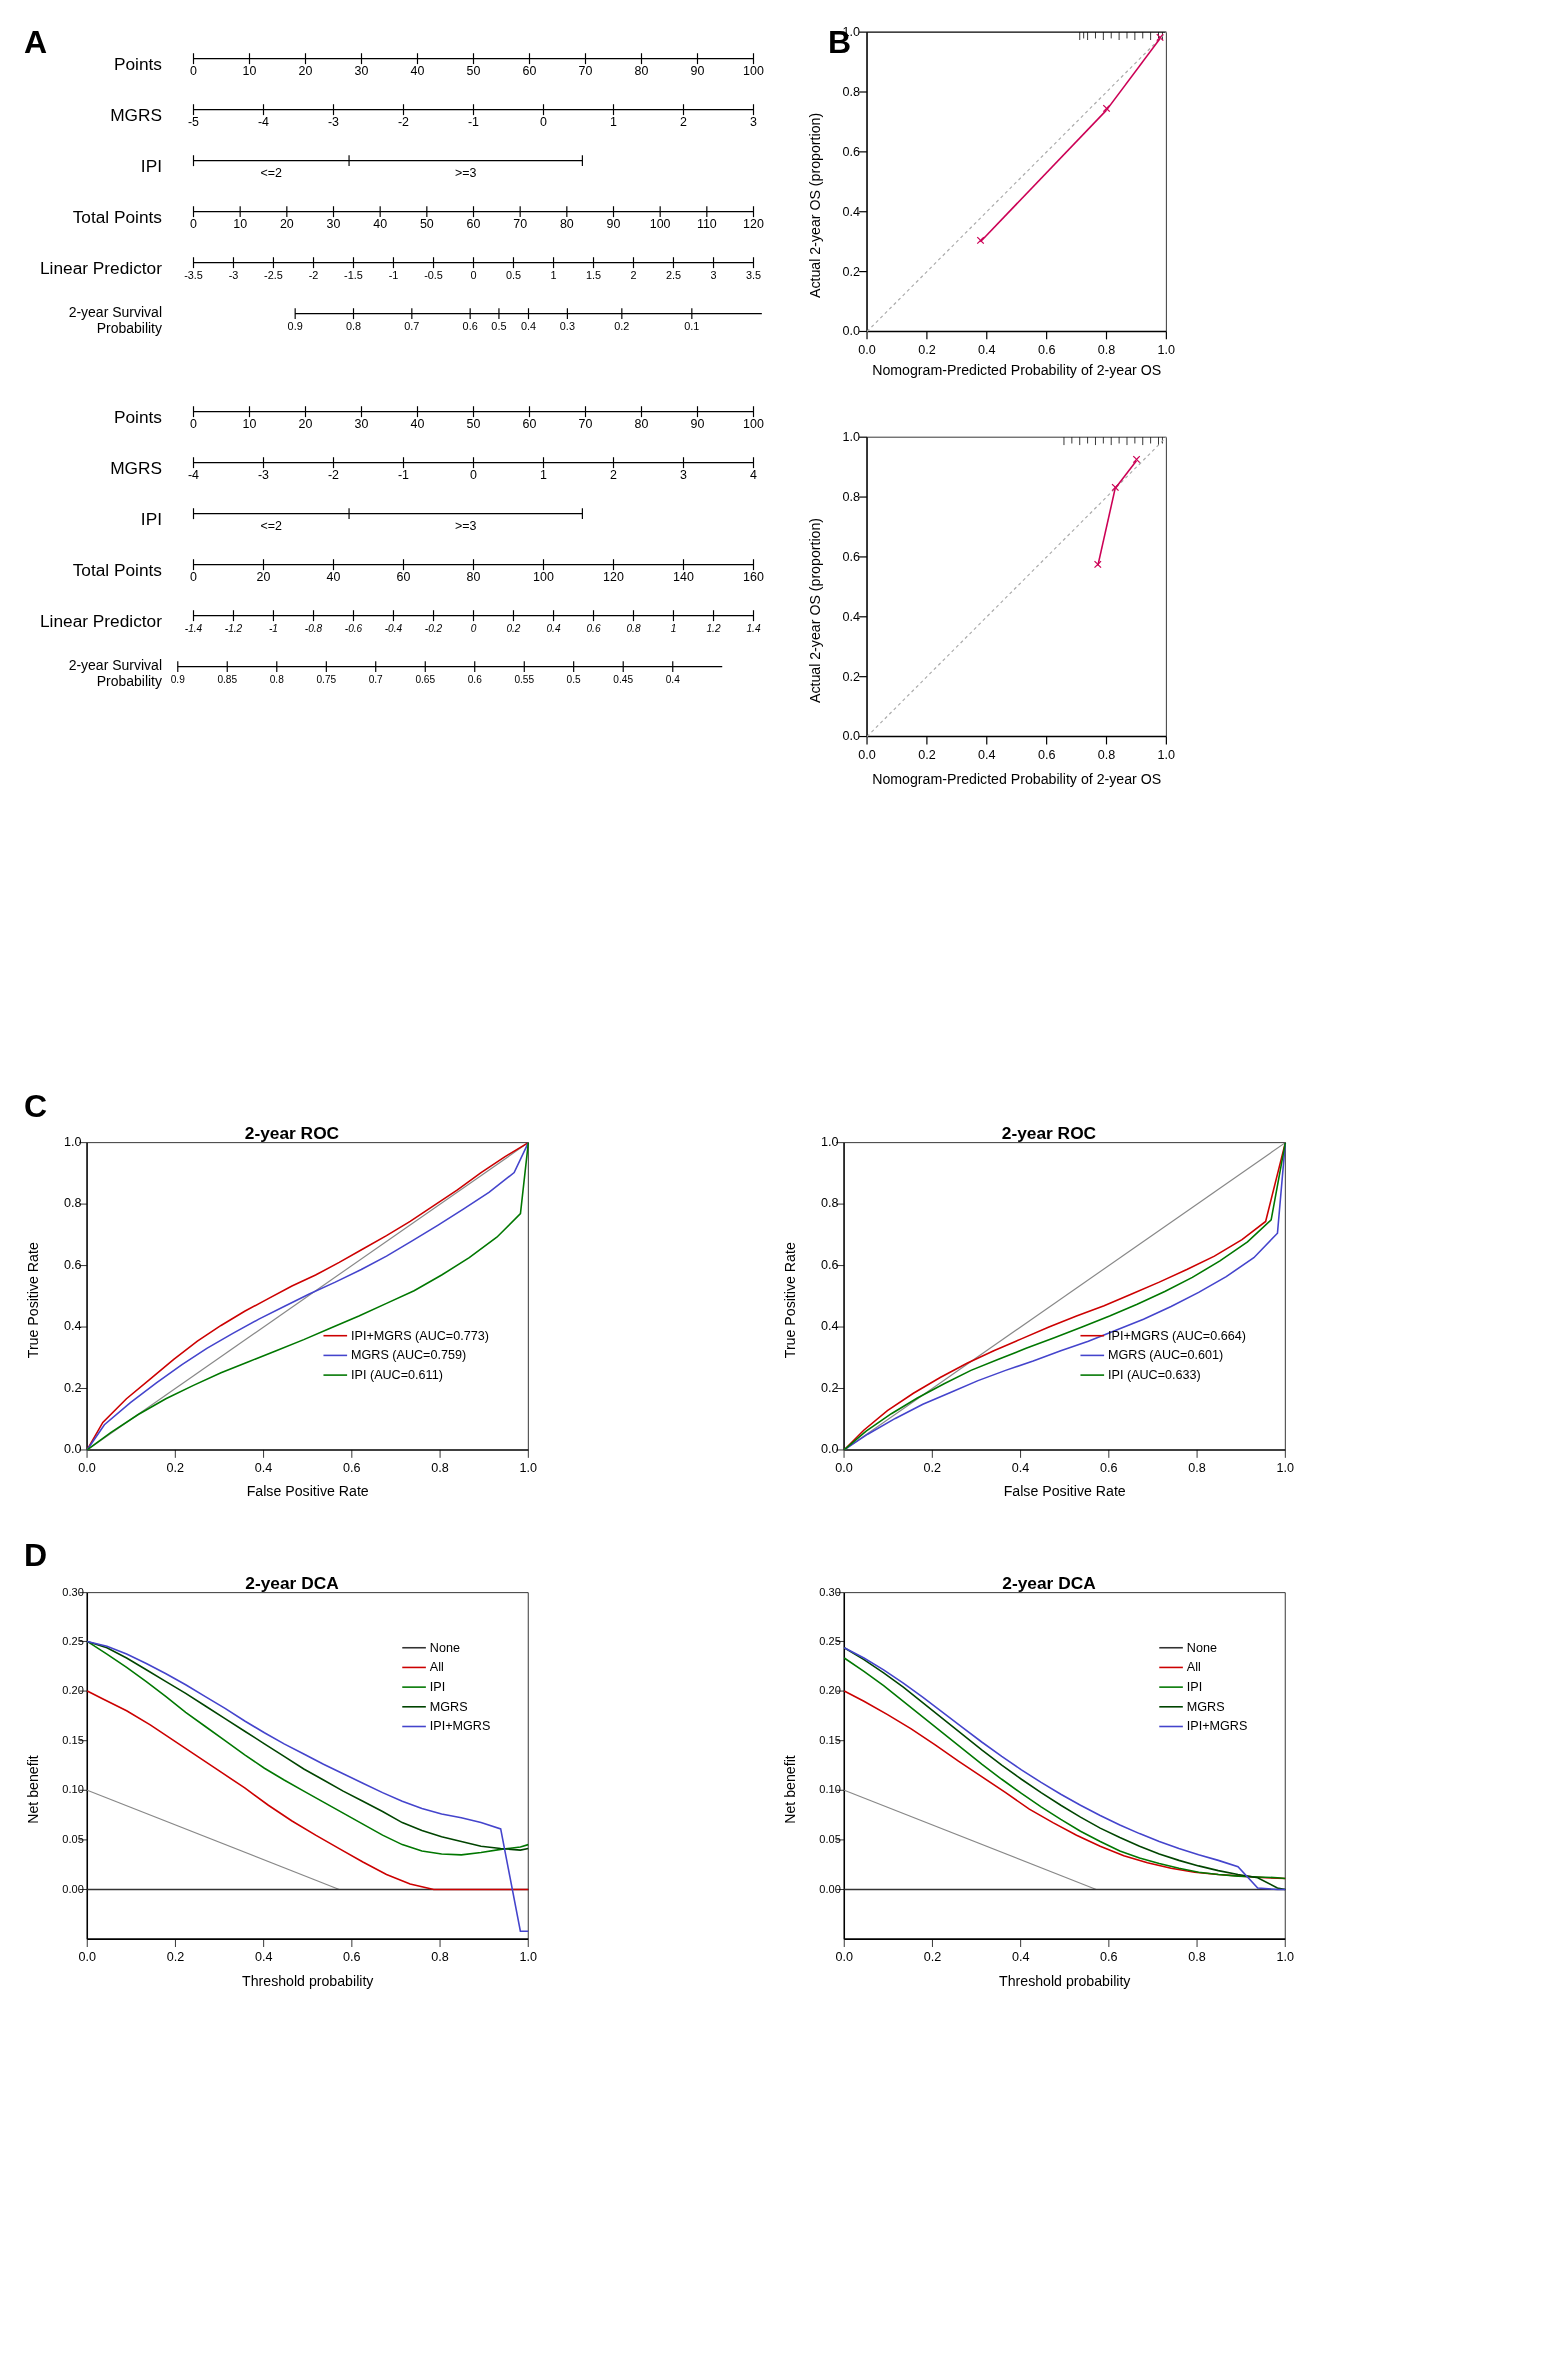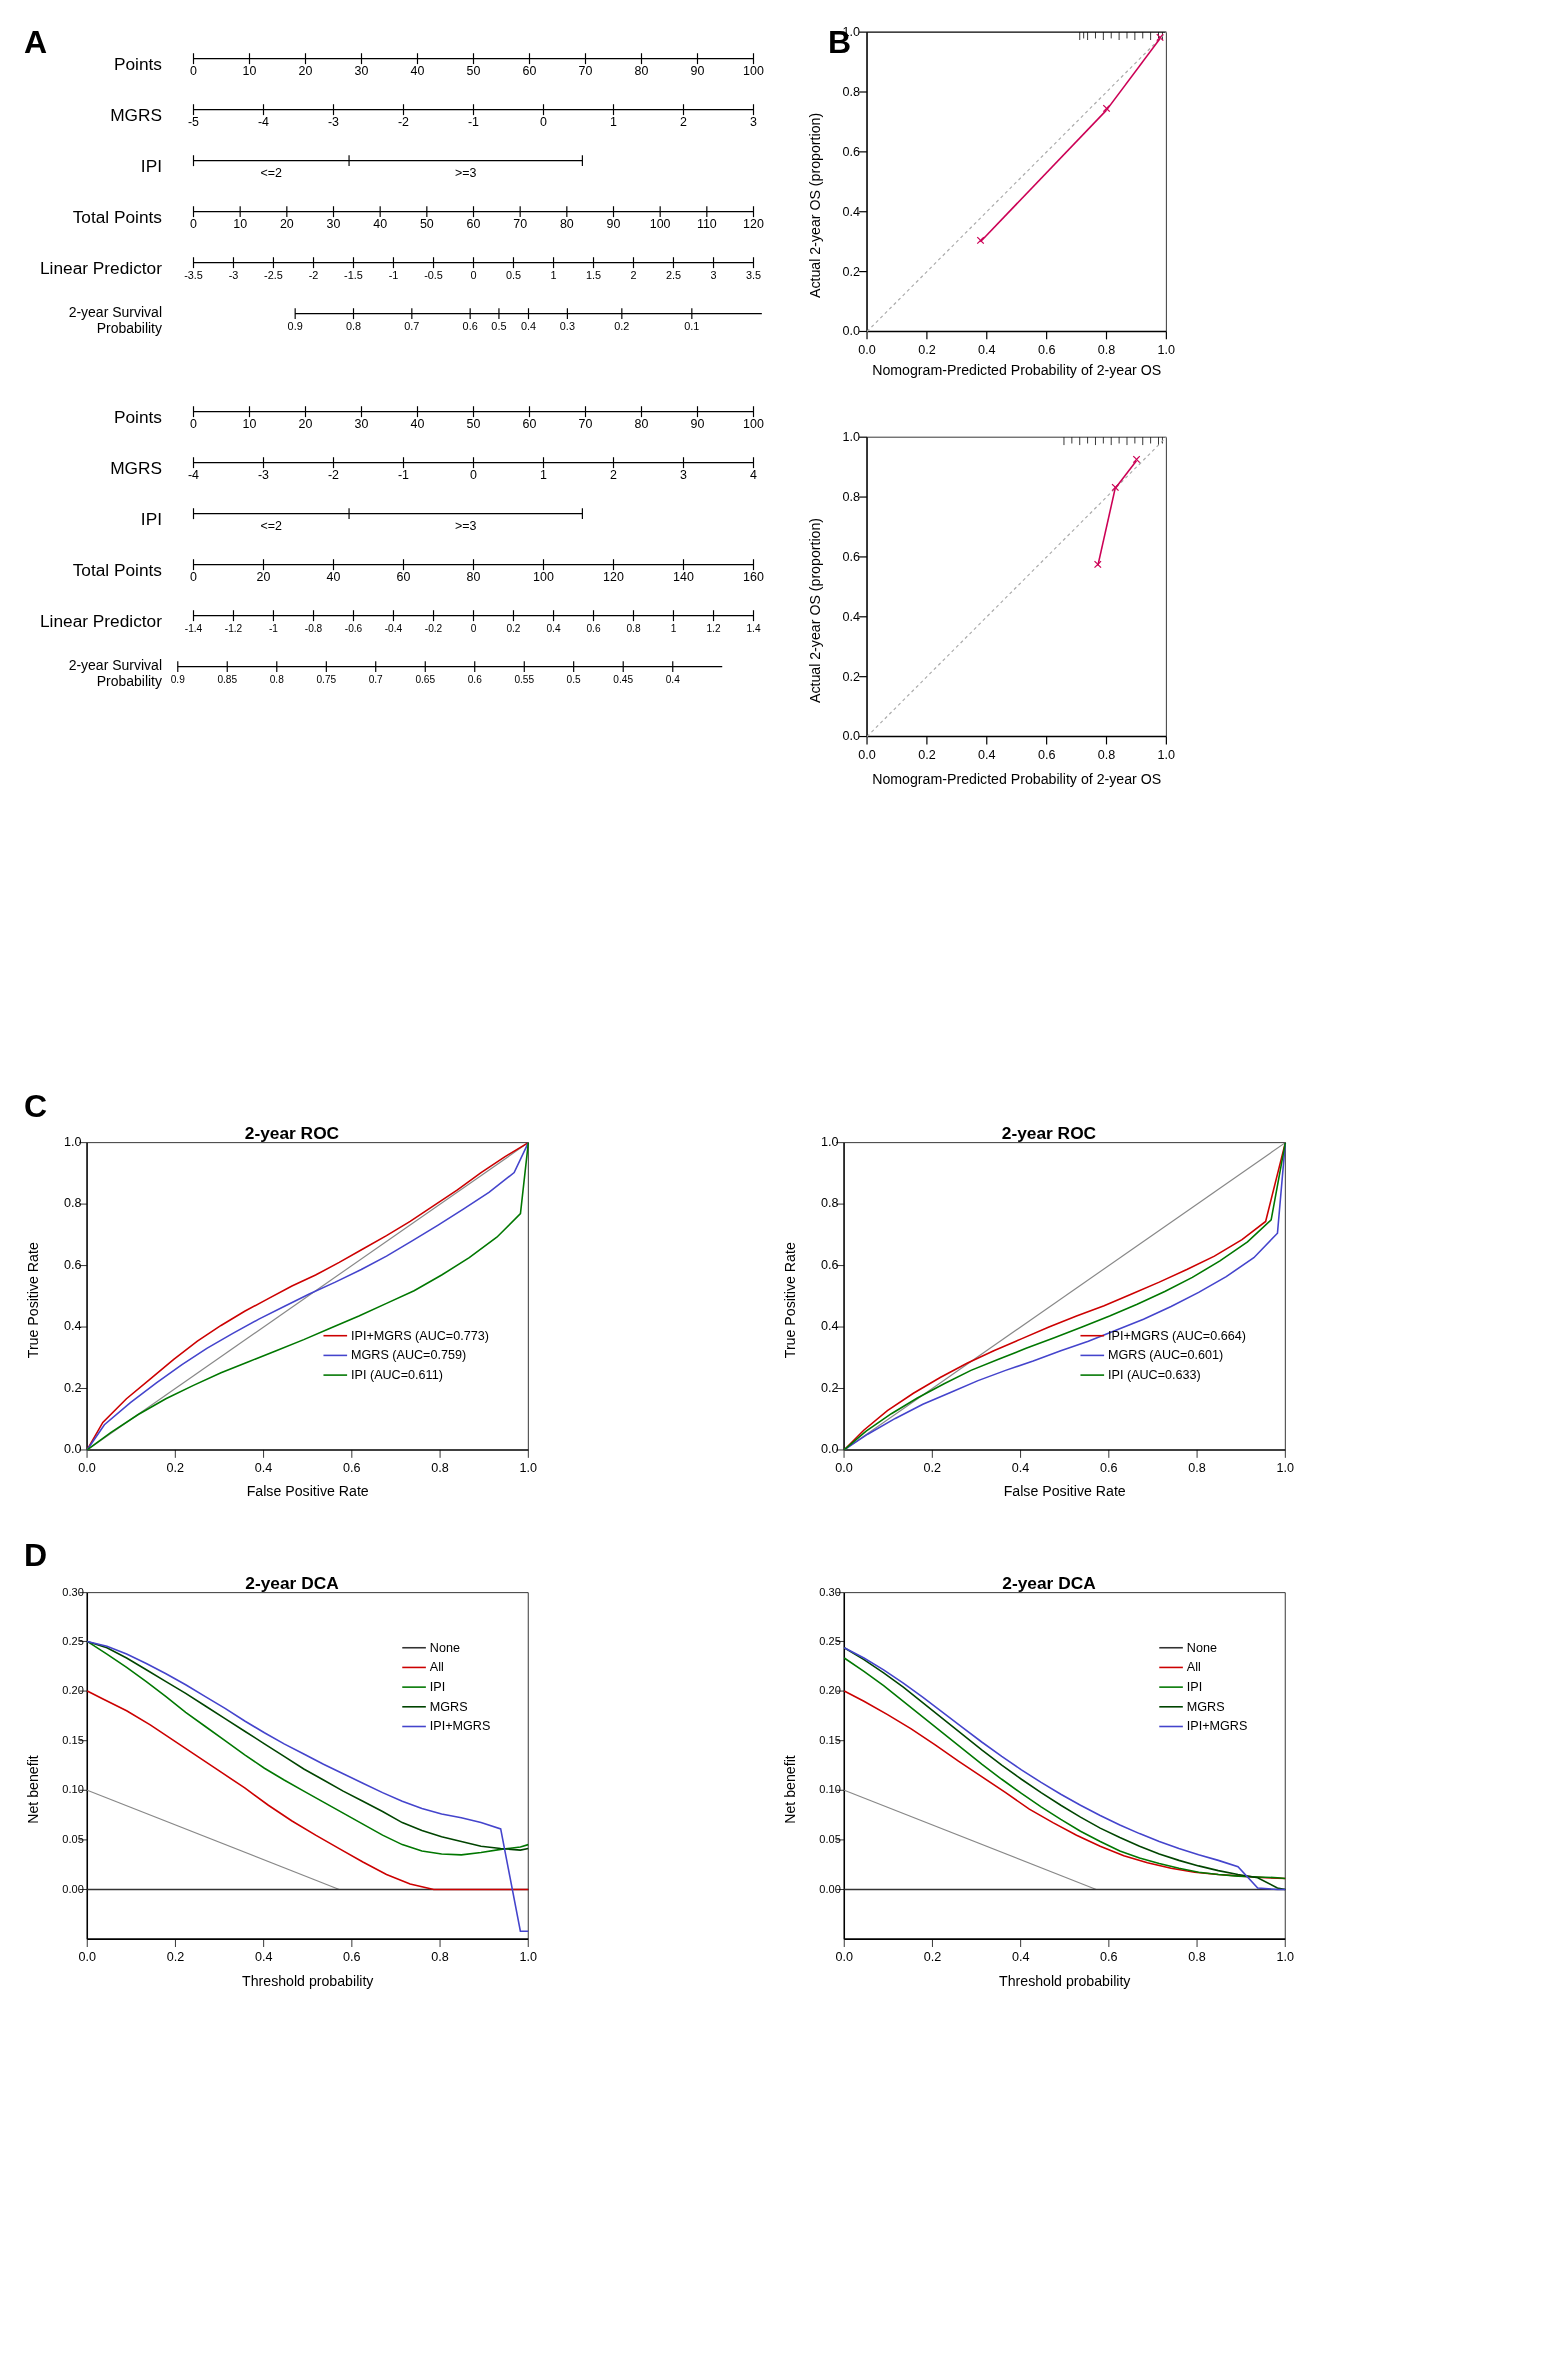--- a/index.html
+++ b/index.html
@@ -293,21 +293,21 @@
             <line x1="630" y1="8" x2="630" y2="22" stroke="black" stroke-width="1.5"></line>
               <text x="630" y="36" text-anchor="middle" font-size="16">140</text>
             <line x1="720" y1="8" x2="720" y2="22" stroke="black" stroke-width="1.5"></line>
               <text x="720" y="36" text-anchor="middle" font-size="16">160</text>
           </svg>
         </div>
       </div>
 
       <div style="display: flex; align-items: center; margin-bottom: 16px; height: 35px;">
         <div style="width: 150px; text-align: right; padding-right: 12px; font-size: 17.3px;">Linear Predictor</div>
-        <div style="position: relative; flex: 1; height: 35px;">
+        <div style="position: relative; flex: 1; height: 35px; font-style: italic;">
           <svg width="100%" height="35" viewBox="0 0 720 45">
             <line x1="0" y1="15" x2="720" y2="15" stroke="black" stroke-width="1.5"></line>
             <line x1="0" y1="8" x2="0" y2="22" stroke="black" stroke-width="1.5"></line>
               <text x="0" y="36" text-anchor="middle" font-size="13">-1.4</text>
             <line x1="51.4" y1="8" x2="51.4" y2="22" stroke="black" stroke-width="1.5"></line>
               <text x="51.4" y="36" text-anchor="middle" font-size="13">-1.2</text>
             <line x1="102.8" y1="8" x2="102.8" y2="22" stroke="black" stroke-width="1.5"></line>
               <text x="102.8" y="36" text-anchor="middle" font-size="13">-1</text>
             <line x1="154.3" y1="8" x2="154.3" y2="22" stroke="black" stroke-width="1.5"></line>
               <text x="154.3" y="36" text-anchor="middle" font-size="13">-0.8</text>

